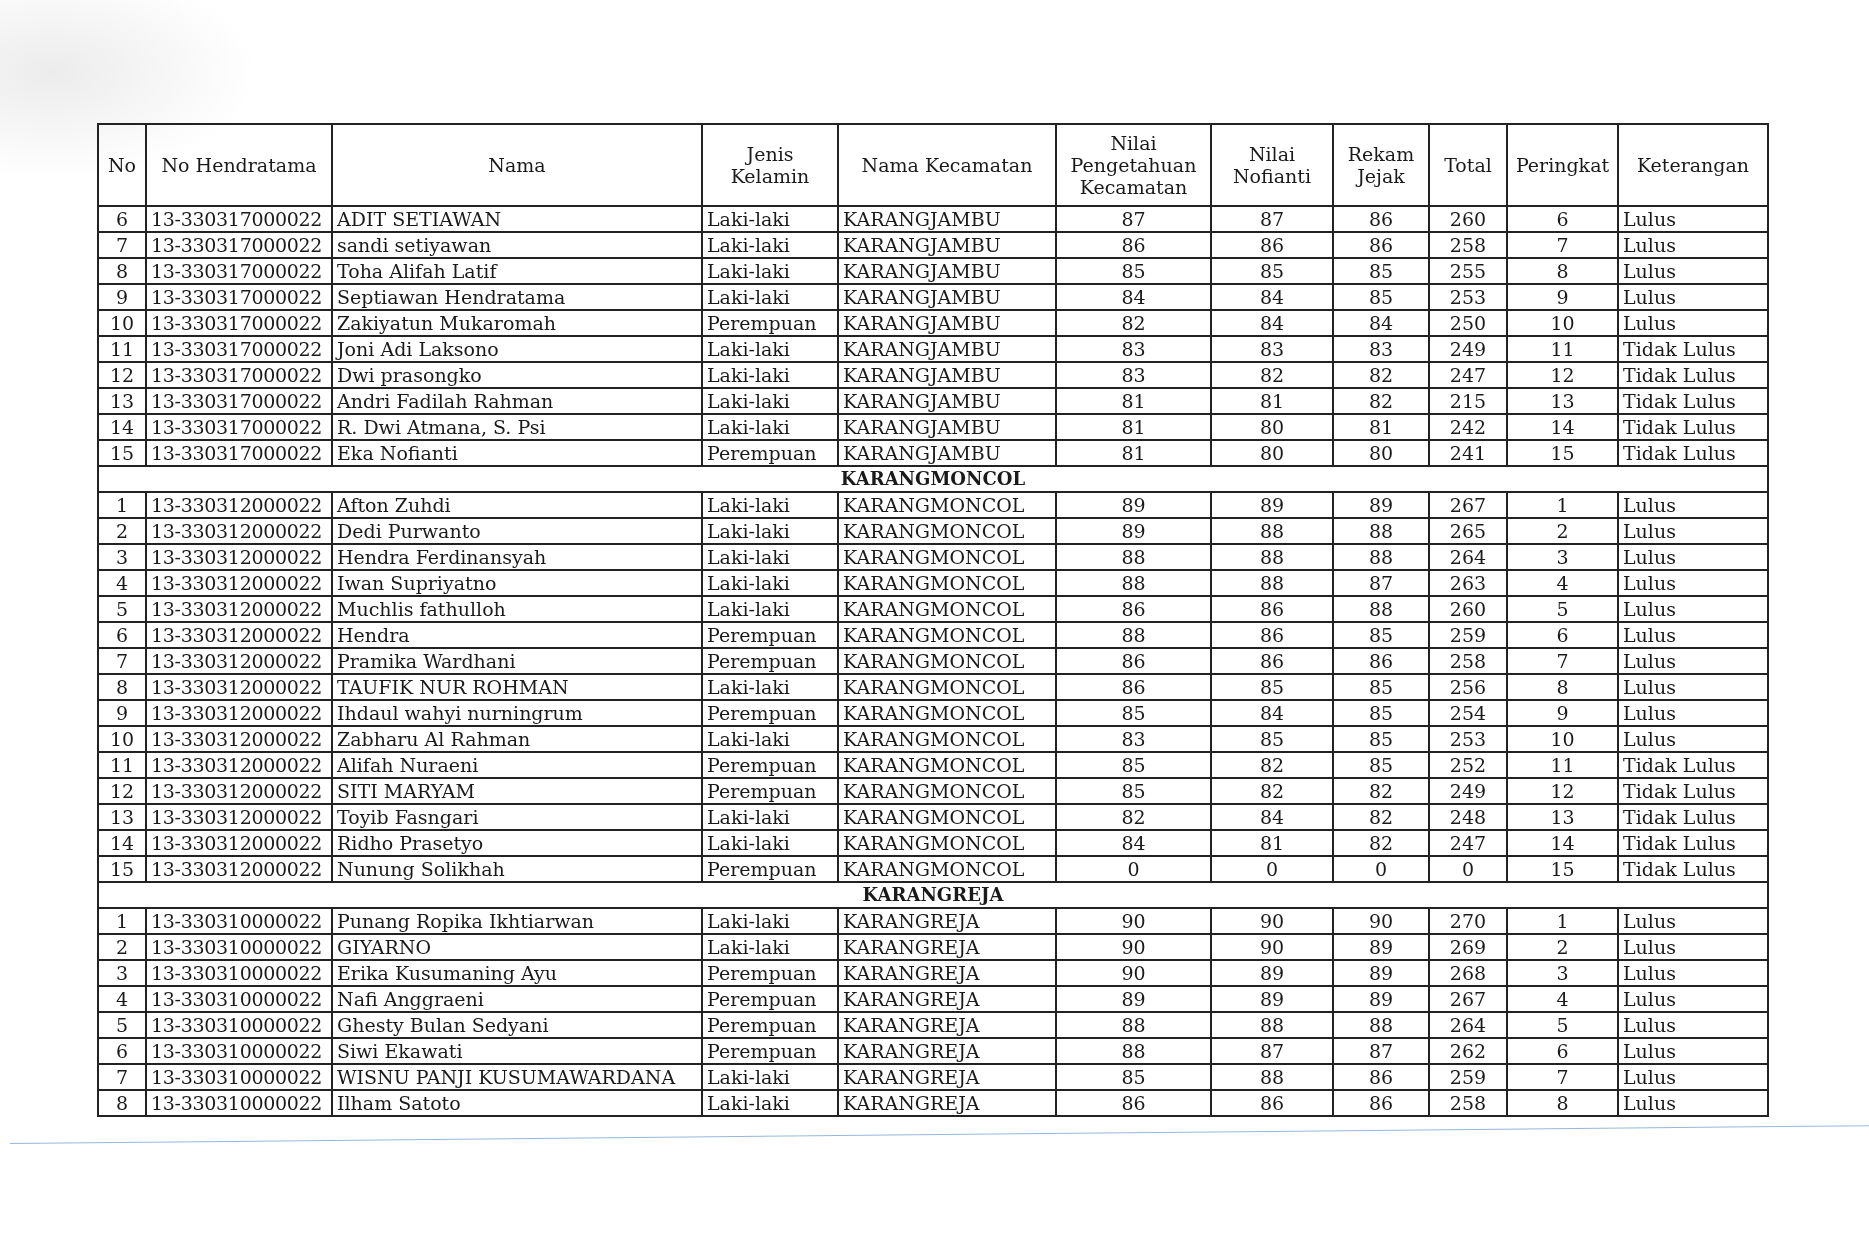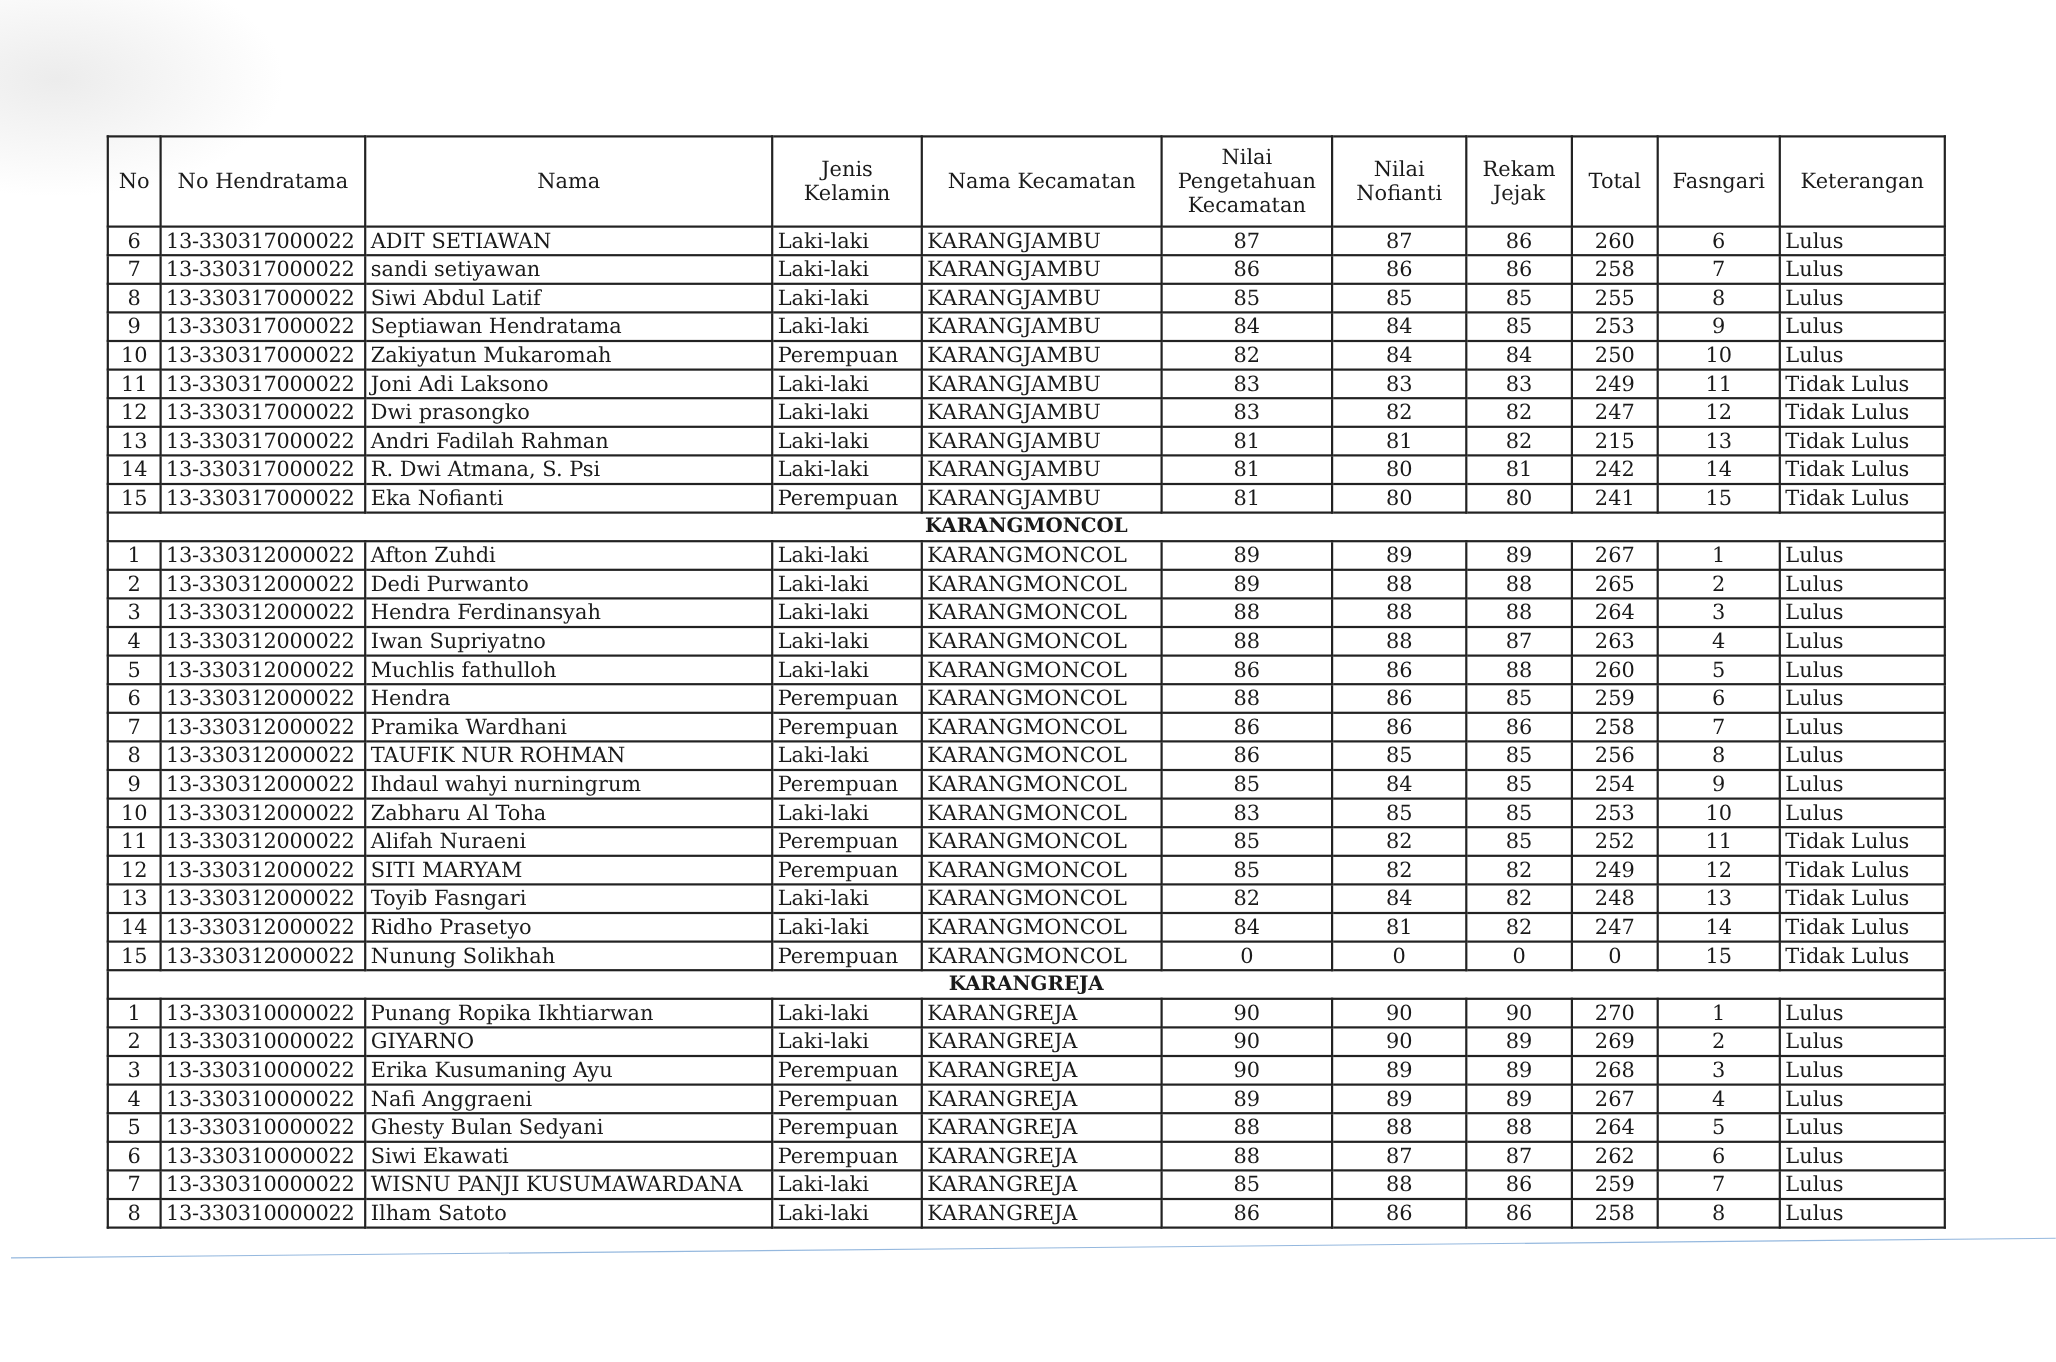--- a/index.html
+++ b/index.html
@@ -79,21 +79,21 @@
     <tr>
       <th>No</th>
       <th>No Hendratama</th>
       <th>Nama</th>
       <th>Jenis Kelamin</th>
       <th>Nama Kecamatan</th>
       <th>Nilai Pengetahuan Kecamatan</th>
       <th>Nilai Nofianti</th>
       <th>Rekam Jejak</th>
       <th>Total</th>
-      <th>Fasngari</th>
+      <th>Peringkat</th>
       <th>Keterangan</th>
     </tr>
   </thead>
   <tbody id="table-body">
       <tr>
         <td class="c">6</td>
         <td class="l regno">13-330317000022</td>
         <td class="l">ADIT SETIAWAN</td>
         <td class="l">Laki-laki</td>
         <td class="l">KARANGJAMBU</td>
@@ -113,21 +113,21 @@
         <td class="c">86</td>
         <td class="c">86</td>
         <td class="c">86</td>
         <td class="c">258</td>
         <td class="c">7</td>
         <td class="l">Lulus</td>
       </tr>
       <tr>
         <td class="c">8</td>
         <td class="l regno">13-330317000022</td>
-        <td class="l">Siwi Abdul Latif</td>
+        <td class="l">Toha Alifah Latif</td>
         <td class="l">Laki-laki</td>
         <td class="l">KARANGJAMBU</td>
         <td class="c">85</td>
         <td class="c">85</td>
         <td class="c">85</td>
         <td class="c">255</td>
         <td class="c">8</td>
         <td class="l">Lulus</td>
       </tr>
       <tr>
@@ -337,21 +337,21 @@
         <td class="c">85</td>
         <td class="c">84</td>
         <td class="c">85</td>
         <td class="c">254</td>
         <td class="c">9</td>
         <td class="l">Lulus</td>
       </tr>
       <tr>
         <td class="c">10</td>
         <td class="l regno">13-330312000022</td>
-        <td class="l">Zabharu Al Toha</td>
+        <td class="l">Zabharu Al Rahman</td>
         <td class="l">Laki-laki</td>
         <td class="l">KARANGMONCOL</td>
         <td class="c">83</td>
         <td class="c">85</td>
         <td class="c">85</td>
         <td class="c">253</td>
         <td class="c">10</td>
         <td class="l">Lulus</td>
       </tr>
       <tr>

